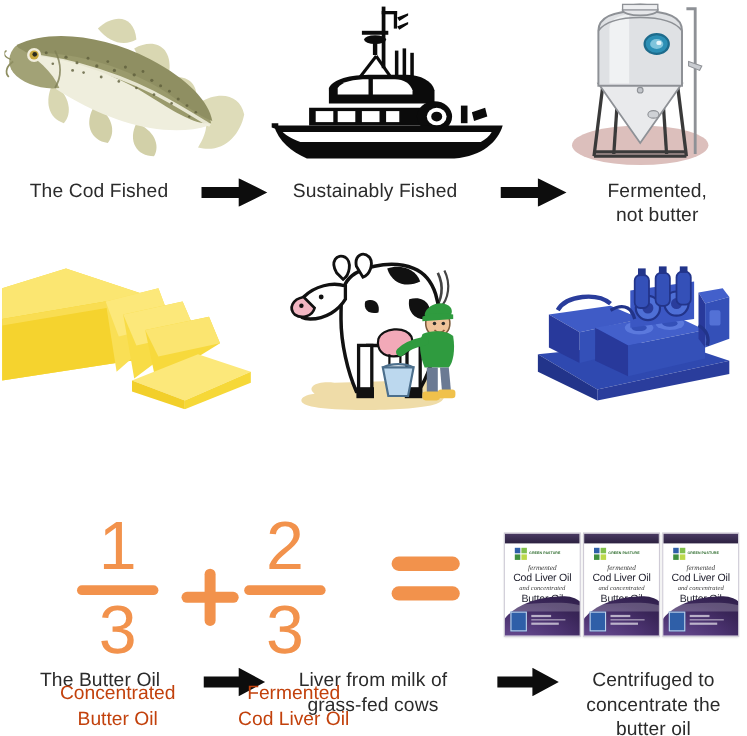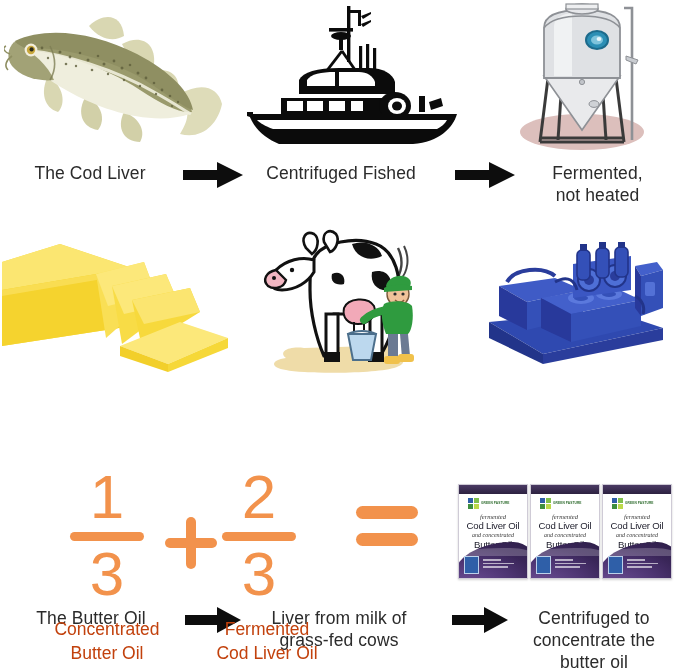--- a/index.html
+++ b/index.html
@@ -353,28 +353,28 @@
         <path d="M0 8 L34 8 L34 0 L60 13 L34 26 L34 18 L0 18 Z" fill="#0d0d0d"></path>
       </svg>
     </div>
     <div class="arrow" style="left:455px;top:162px;">
       <svg width="62" height="26" viewBox="0 0 62 26">
         <path d="M0 8 L34 8 L34 0 L60 13 L34 26 L34 18 L0 18 Z" fill="#0d0d0d"></path>
       </svg>
     </div>
 
     <div class="label-cell" style="left:0px;top:162px;width:180px;">
-      <div class="caption">The Cod Liver</div>
+      <div class="caption">The Cod Fished</div>
     </div>
     <div class="label-cell" style="left:228px;top:162px;width:226px;">
-      <div class="caption">Centrifuged Fished</div>
+      <div class="caption">Sustainably Fished</div>
     </div>
     <div class="label-cell" style="left:516px;top:162px;width:163px;">
       <div class="caption">Fermented,
-not heated</div>
+not butter</div>
     </div>
   </div>
 
   <div class="row" id="row2">
 
     <div class="butter-wrap art-cell" style="left:0px;top:12px;">
       <svg viewBox="0 0 232 138" width="232" height="138">
 
         <path d="M2 28 L60 10 L132 34 L132 92 L2 112 Z" fill="#f8dc46"></path>
         <path d="M2 28 L60 10 L132 34 L2 56 Z" fill="#fbe671"></path>

